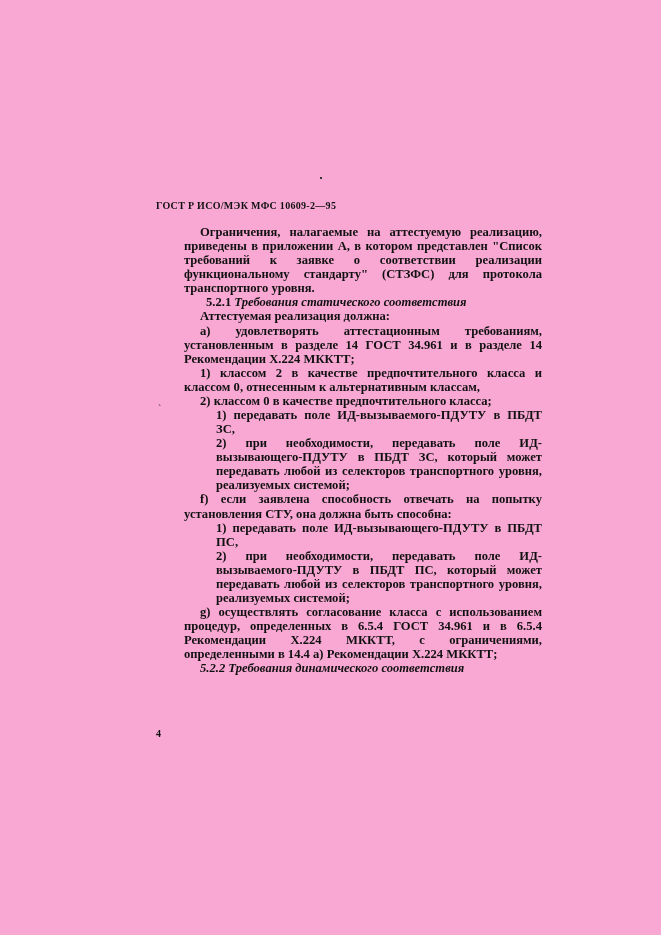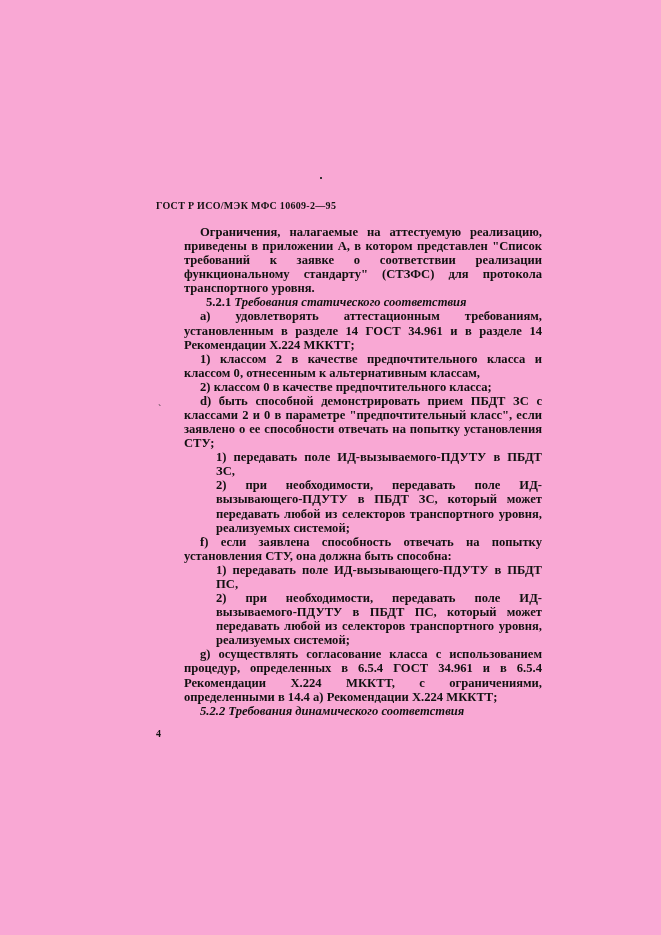--- a/index.html
+++ b/index.html
@@ -30,24 +30,24 @@
 <body>
 
 <div class="page">
   <div class="dot"></div>
 
   <div class="header">ГОСТ Р ИСО/МЭК МФС 10609-2—95</div>
 
   <div class="body">
     <p class="p">Ограничения, налагаемые на аттестуемую реализацию, приведены в приложении А, в котором представлен "Список требований к заявке о соответствии реализации функциональному стандарту" (СТЗФС) для протокола транспортного уровня.</p>
     <p class="p heading"><span class="num">5.2.1</span> <span>Требования статического соответствия</span></p>
+    <p class="p">Аттестуемая реализация должна:</p>
     <p class="p">а) удовлетворять аттестационным требованиям, установленным в разделе 14 ГОСТ 34.961 и в разделе 14 Рекомендации X.224 МККТТ;</p>
     <p class="p">1) классом 2 в качестве предпочтительного класса и классом 0, отнесенным к альтернативным классам,</p>
     <p class="p">2) классом 0 в качестве предпочтительного класса;</p>
-    <p class="p">d) быть способной демонстрировать прием ПБДТ ЗС с классами 2 и 0 в параметре "предпочтительный класс", если заявлено о ее способности отвечать на попытку установления СТУ;</p>
     <p class="sub">1) передавать поле ИД-вызываемого-ПДУТУ в ПБДТ ЗС,</p>
     <p class="sub">2) при необходимости, передавать поле ИД-вызывающего-ПДУТУ в ПБДТ ЗС, который может передавать любой из селекторов транспортного уровня, реализуемых системой;</p>
     <p class="p">f) если заявлена способность отвечать на попытку установления СТУ, она должна быть способна:</p>
     <p class="sub">1) передавать поле ИД-вызывающего-ПДУТУ в ПБДТ ПС,</p>
     <p class="sub">2) при необходимости, передавать поле ИД-вызываемого-ПДУТУ в ПБДТ ПС, который может передавать любой из селекторов транспортного уровня, реализуемых системой;</p>
     <p class="p">g) осуществлять согласование класса с использованием процедур, определенных в 6.5.4 ГОСТ 34.961 и в 6.5.4 Рекомендации X.224 МККТТ, с ограничениями, определенными в 14.4 а) Рекомендации X.224 МККТТ;</p>
     <p class="p heading"><span>5.2.2</span> <span>Требования динамического соответствия</span></p>
   </div>
 
   <div class="mark" style="left:158px; top:403px;">ˋ</div>

